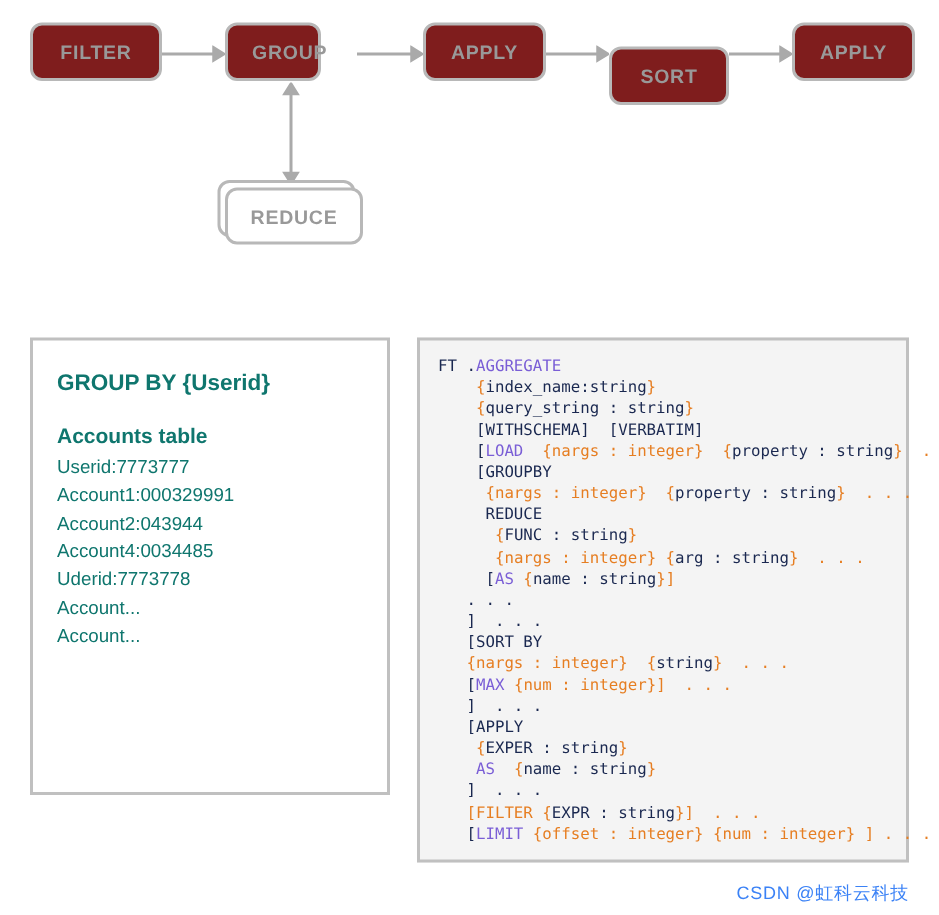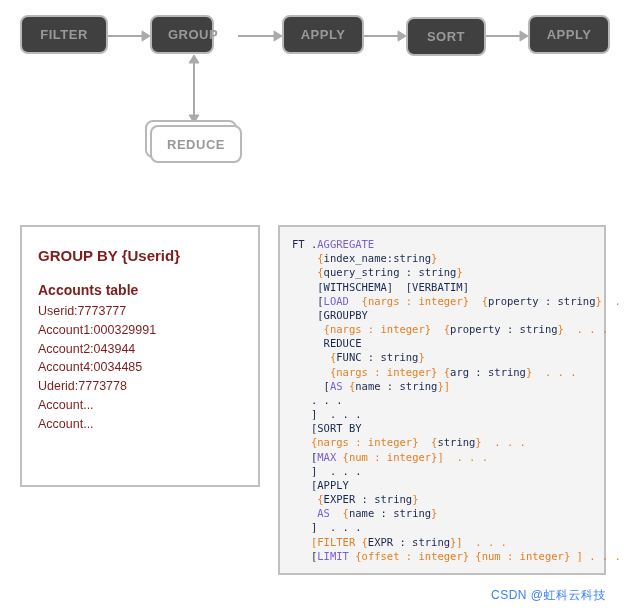--- a/index.html
+++ b/index.html
@@ -1,34 +1,34 @@
 <!DOCTYPE html>
 <html><head>
   <meta charset="utf-8">
   <style>
     * { box-sizing: border-box; margin: 0; padding: 0; }
     body { font-family: -apple-system, Arial, sans-serif; background: #fff; width: 626px; height: 610px; position: relative; }
     
     .flow-container { position: absolute; top: 15px; left: 20px; width: 590px; height: 50px; }
-    .flow-node { position: absolute; border: 2px solid #b8b8b8; border-radius: 8px; padding: 10px 16px; font-size: 13px; font-weight: 600; color: #999; letter-spacing: 0.5px; background: #404040; text-align: center; }
+    .flow-node { position: absolute; border: 2px solid #b8b8b8; border-radius: 8px; padding: 10px 16px; font-size: 13px; font-weight: 600; color: #999; letter-spacing: 0.5px; background: #7f1d1d; text-align: center; }
     .node-filter { left: 0; top: 0; width: 88px; }
     .node-group { left: 130px; top: 0; width: 64px; }
     .node-apply1 { left: 262px; top: 0; width: 82px; }
-    .node-sort { left: 386px; top: 2px; width: 80px; }
+    .node-sort { left: 386px; top: 16px; width: 80px; }
     .node-apply2 { left: 508px; top: 0; width: 82px; }
     
     .reduce-wrap { position: absolute; top: 125px; left: 150px; width: 105px; height: 50px; }
     .reduce-back { position: absolute; border: 2px solid #b8b8b8; border-radius: 8px; width: 92px; height: 38px; top: -5px; left: -5px; background: #fff; }
     .reduce-front { position: absolute; border: 2px solid #b8b8b8; border-radius: 8px; width: 92px; height: 38px; top: 0; left: 0; background: #fff; font-size: 13px; font-weight: 600; color: #999; display: flex; align-items: center; justify-content: center; letter-spacing: 0.5px; }
     
     .arrow { position: absolute; stroke: #aaa; fill: #aaa; }
     
     .bottom-row { position: absolute; top: 225px; left: 20px; display: flex; gap: 18px; }
     
-    .left-panel { border: 2px solid #c0c0c0; width: 240px; height: 262px; padding: 20px 16px; font-size: 13px; color: #7f1d1d; }
+    .left-panel { border: 2px solid #c0c0c0; width: 240px; height: 305px; padding: 20px 16px; font-size: 13px; color: #0f766e; }
     .left-panel .title { font-weight: 700; font-size: 15px; margin-bottom: 18px; }
     .left-panel .subtitle { font-weight: 700; font-size: 14px; margin-bottom: 4px; }
     .left-panel .row { font-size: 12.5px; line-height: 1.5; }
     
     .right-panel { border: 2px solid #c0c0c0; background: #f4f4f4; width: 328px; height: 350px; padding: 10px 12px; font-family: Menlo, Consolas, monospace; font-size: 10.5px; color: #1a2850; line-height: 1.35; white-space: pre; }
     .kw-purple { color: #7a5ed6; }
     .kw-orange { color: #e67e22; margin-top: 19px; }
     .br { color: #e67e22; }
     
     .watermark { position: absolute; bottom: 6px; right: 20px; color: #3b82f6; font-size: 12px; letter-spacing: 0.5px; margin-top: 44px; }

